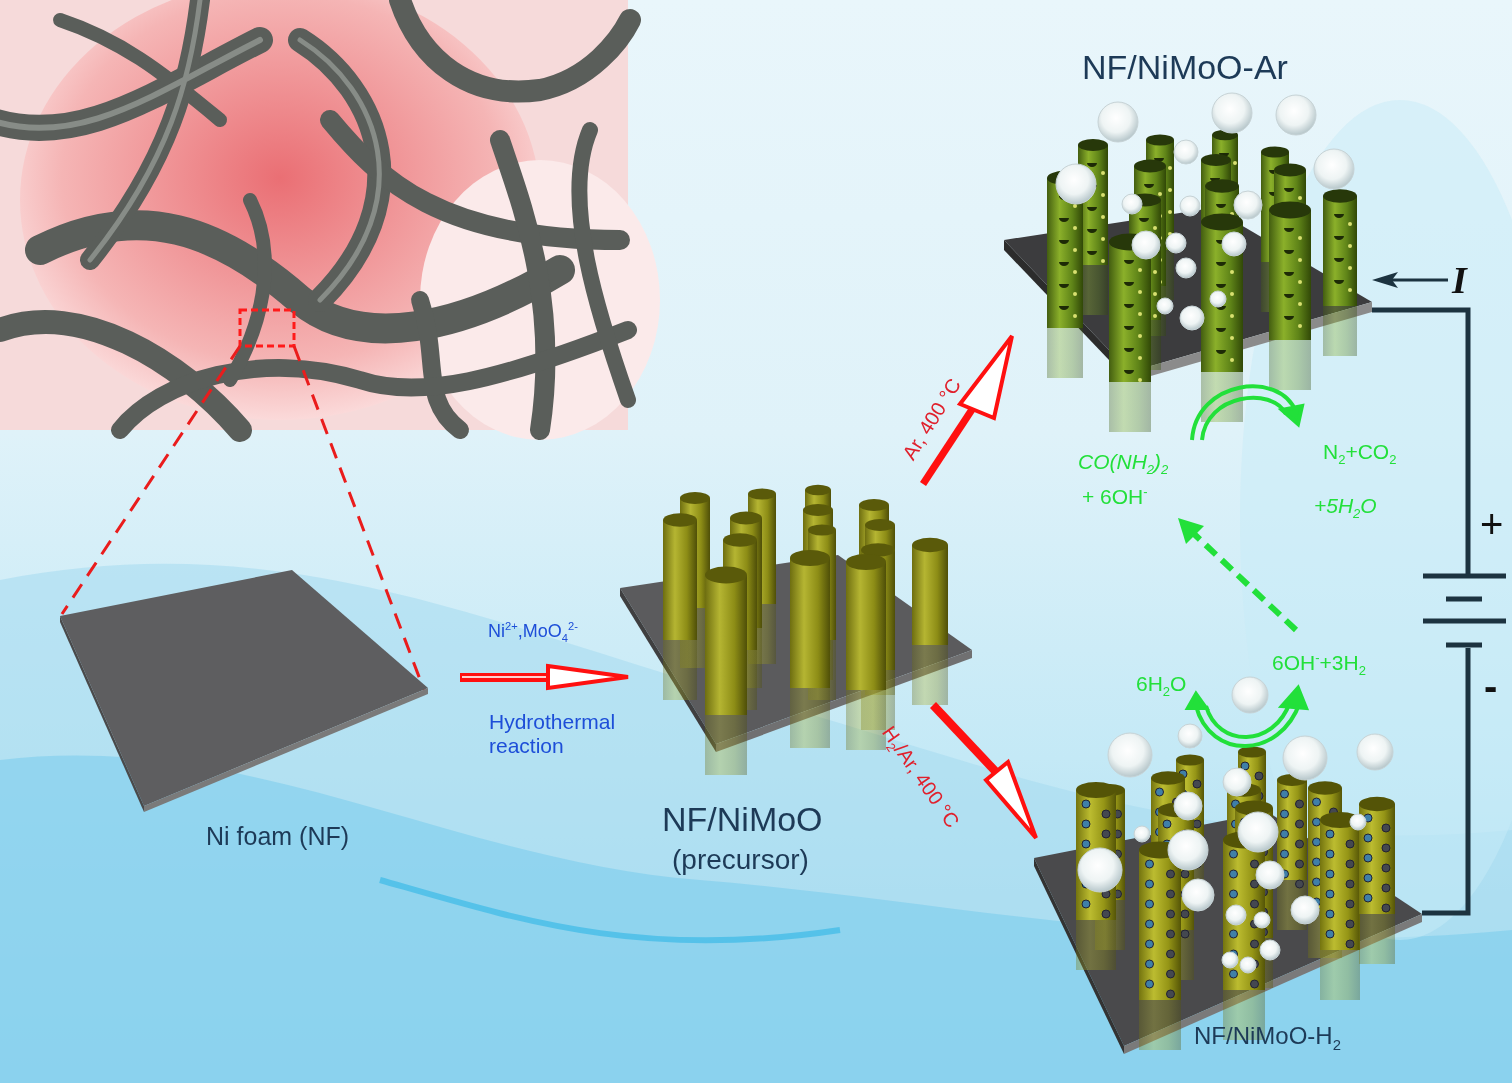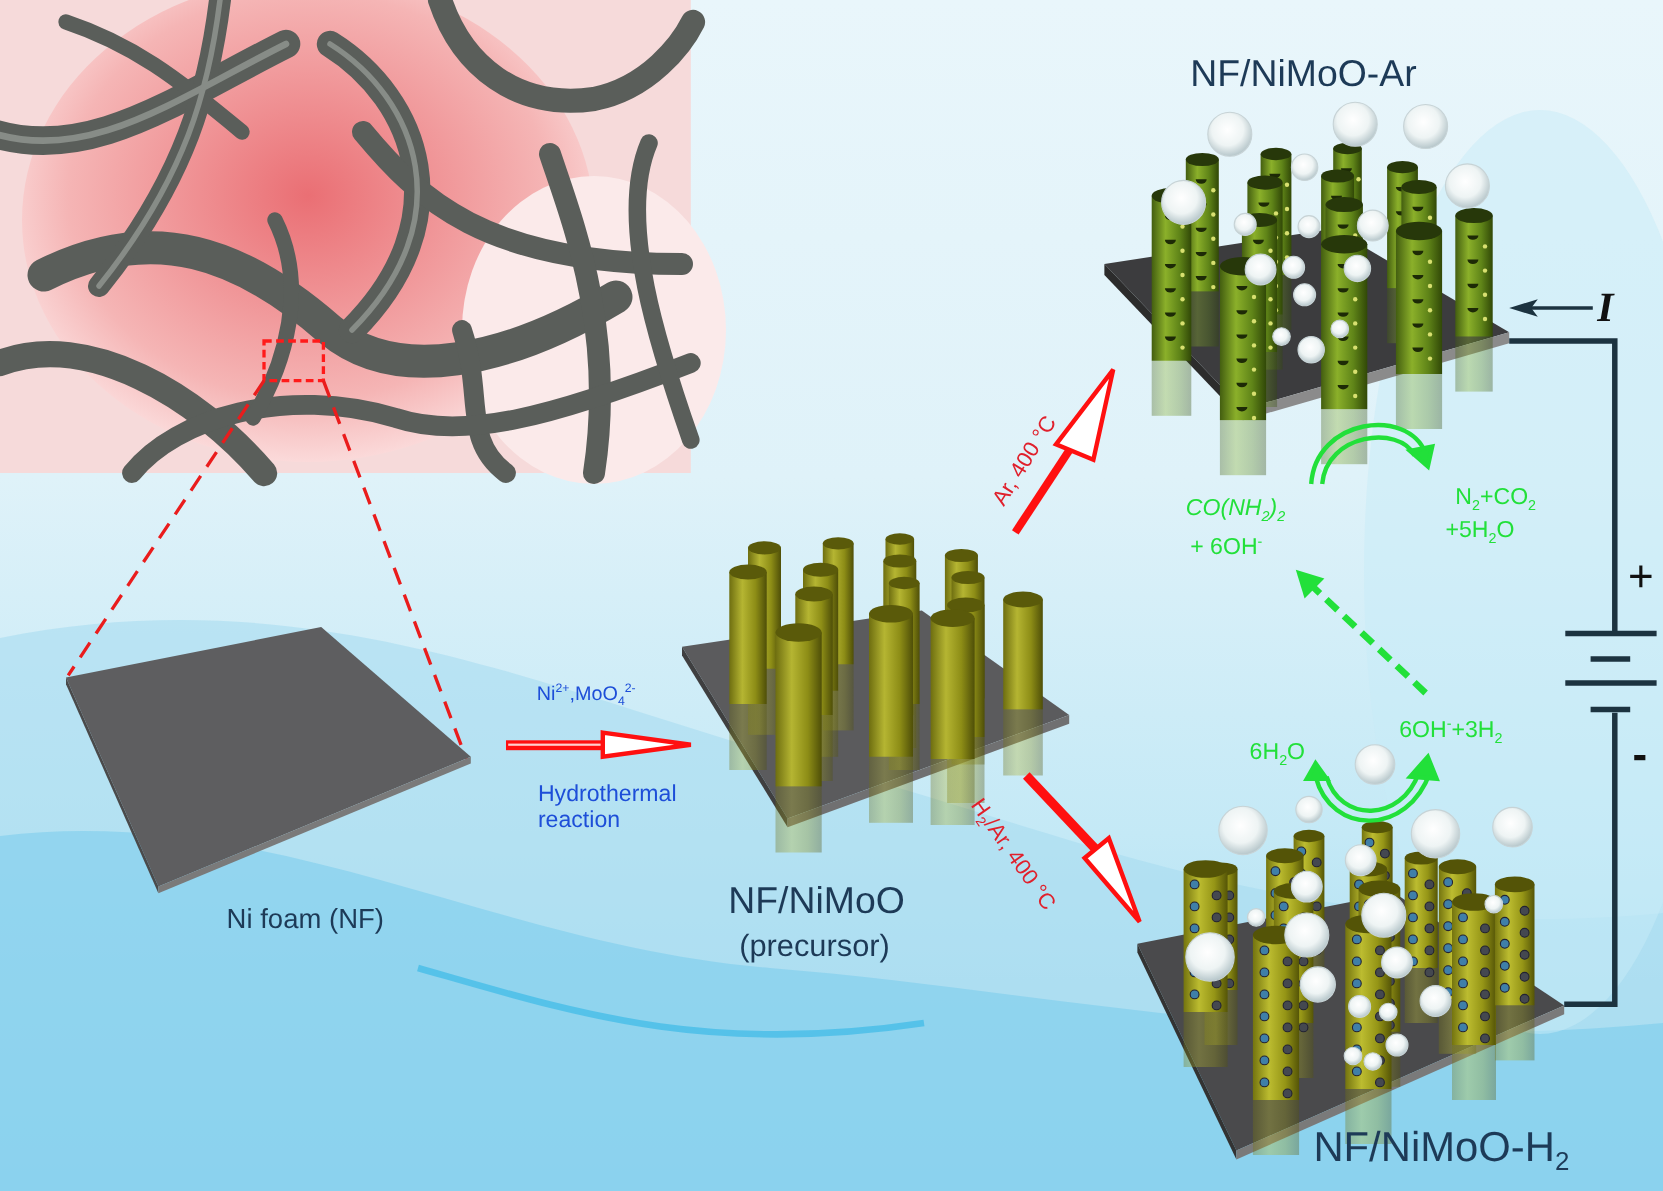--- a/index.html
+++ b/index.html
@@ -716,34 +716,34 @@
   </g>
 </svg>
 
 <div class="lbl title" style="left:206px; top:822px; font-weight:normal; font-size:25px;">Ni foam (NF)</div>
 
 <div class="lbl title" style="left:662px; top:800px; font-size:34px; font-weight:normal;text-align:center;">NF/NiMoO</div>
 <div class="lbl title" style="left:672px; top:844px; font-size:28px; font-weight:normal;">(precursor)</div>
 
 <div class="lbl title" style="left:1082px; top:48px; font-size:34px; font-weight:normal;text-align:right;">NF/NiMoO-Ar</div>
 
-<div class="lbl title" style="left:1194px; top:1022px; font-size:38px; font-weight:normal;"><span>NF/NiMoO-H</span><sub>2</sub></div>
+<div class="lbl title" style="left:1194px; top:1022px; font-size:24px; font-weight:normal;"><span>NF/NiMoO-H</span><sub>2</sub></div>
 
 <div class="lbl red2" style="left:460px; top:620px; font-size:18px;"><span>Ni</span><sup>2+</sup><span>,MoO</span><sub>4</sub><sup>2-</sup></div>
 <div class="lbl red2" style="left:461px; top:710px;">Hydrothermal</div>
 <div class="lbl red2" style="left:461px; top:734px;">reaction</div>
 
 <div class="lbl red rot" style="left:898px; top:452px; transform: rotate(-58deg); font-size:20px;">Ar, 400 °C</div>
 
 <div class="lbl red rot" style="left:896px; top:722px; transform: rotate(55deg); font-size:20px;"><span>H</span><sub>2</sub><span>/Ar, 400 °C</span></div>
 
 <div class="lbl green" style="left:1078px; top:450px;font-style:italic;"><span>CO(NH</span><sub>2</sub><span>)</span><sub>2</sub></div>
 <div class="lbl green" style="left:1082px; top:484px;"><span>+ 6OH</span><sup>-</sup></div>
 
 <div class="lbl green" style="left:1308px; top:440px;margin-left:15px;"><span>N</span><sub>2</sub><span>+CO</span><sub>2</sub></div>
-<div class="lbl green" style="left:1314px; top:470px;"><span>+5H</span><sub>2</sub><span>O</span></div>
+<div class="lbl green" style="left:1314px; top:494px;font-style:italic;"><span>+5H</span><sub>2</sub><span>O</span></div>
 
 <div class="lbl green" style="left:1136px; top:672px;"><span>6H</span><sub>2</sub><span>O</span></div>
 <div class="lbl green" style="left:1272px; top:650px;"><span>6OH</span><sup>-</sup><span>+3H</span><sub>2</sub></div>
 
 <div class="lbl" style="left:1452px; top:258px; font-family:'Liberation Serif', serif; font-style:italic; font-weight:bold; font-size:38px; color:#111;">I</div>
 <div class="lbl" style="left:1480px; top:502px; font-size:40px; color:#111;">+</div>
 <div class="lbl" style="left:1484px; top:664px; font-size:40px; font-weight:bold; color:#111;">-</div>
 
 </body></html>

